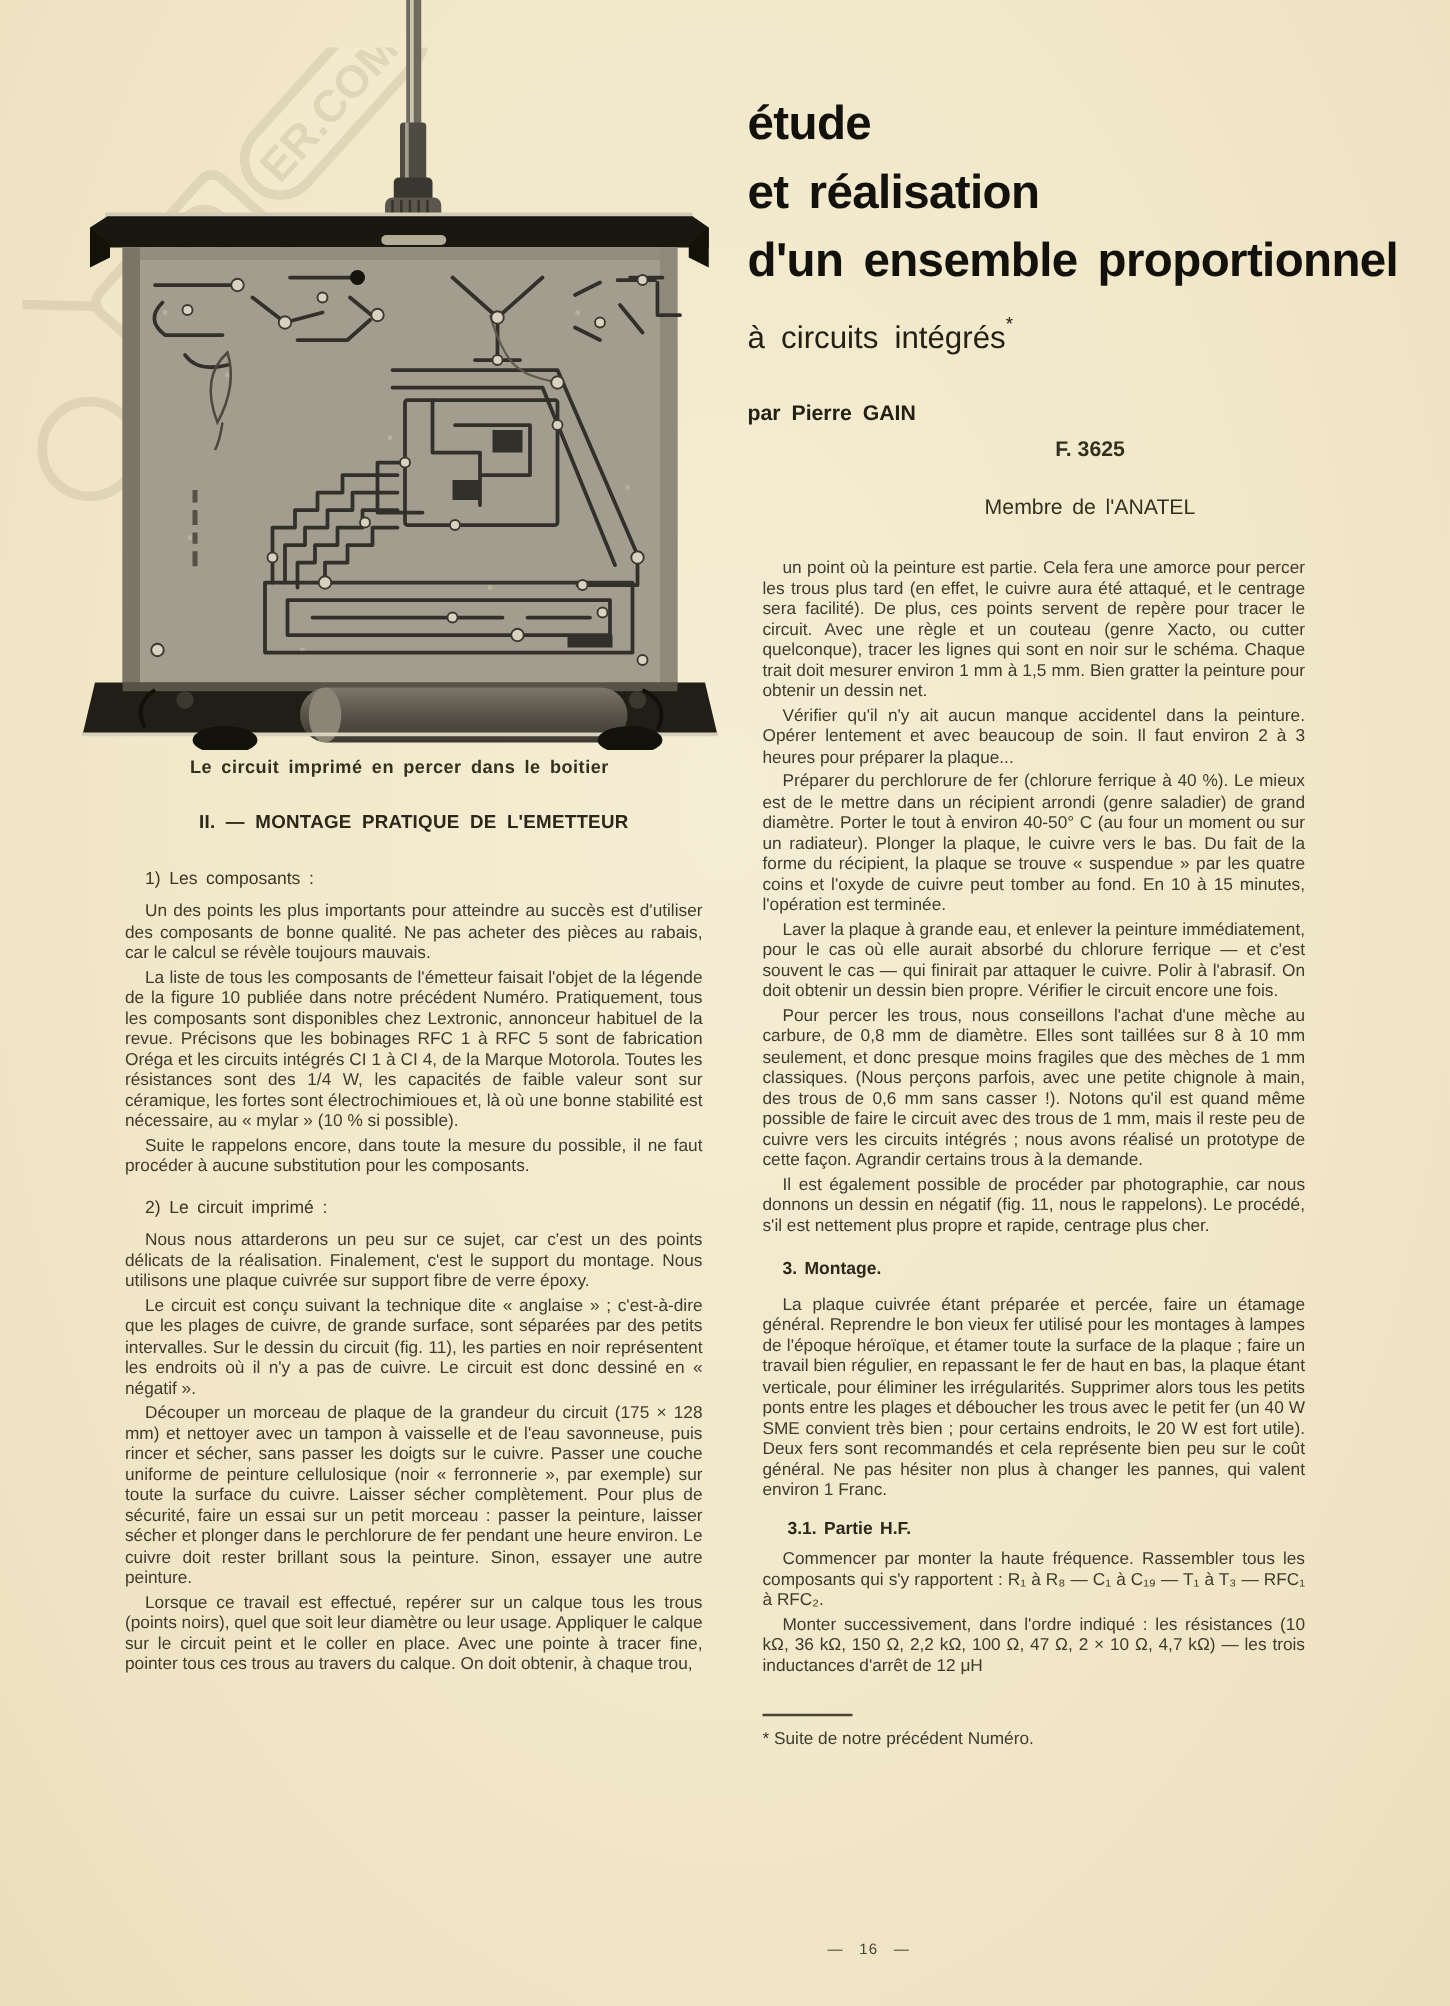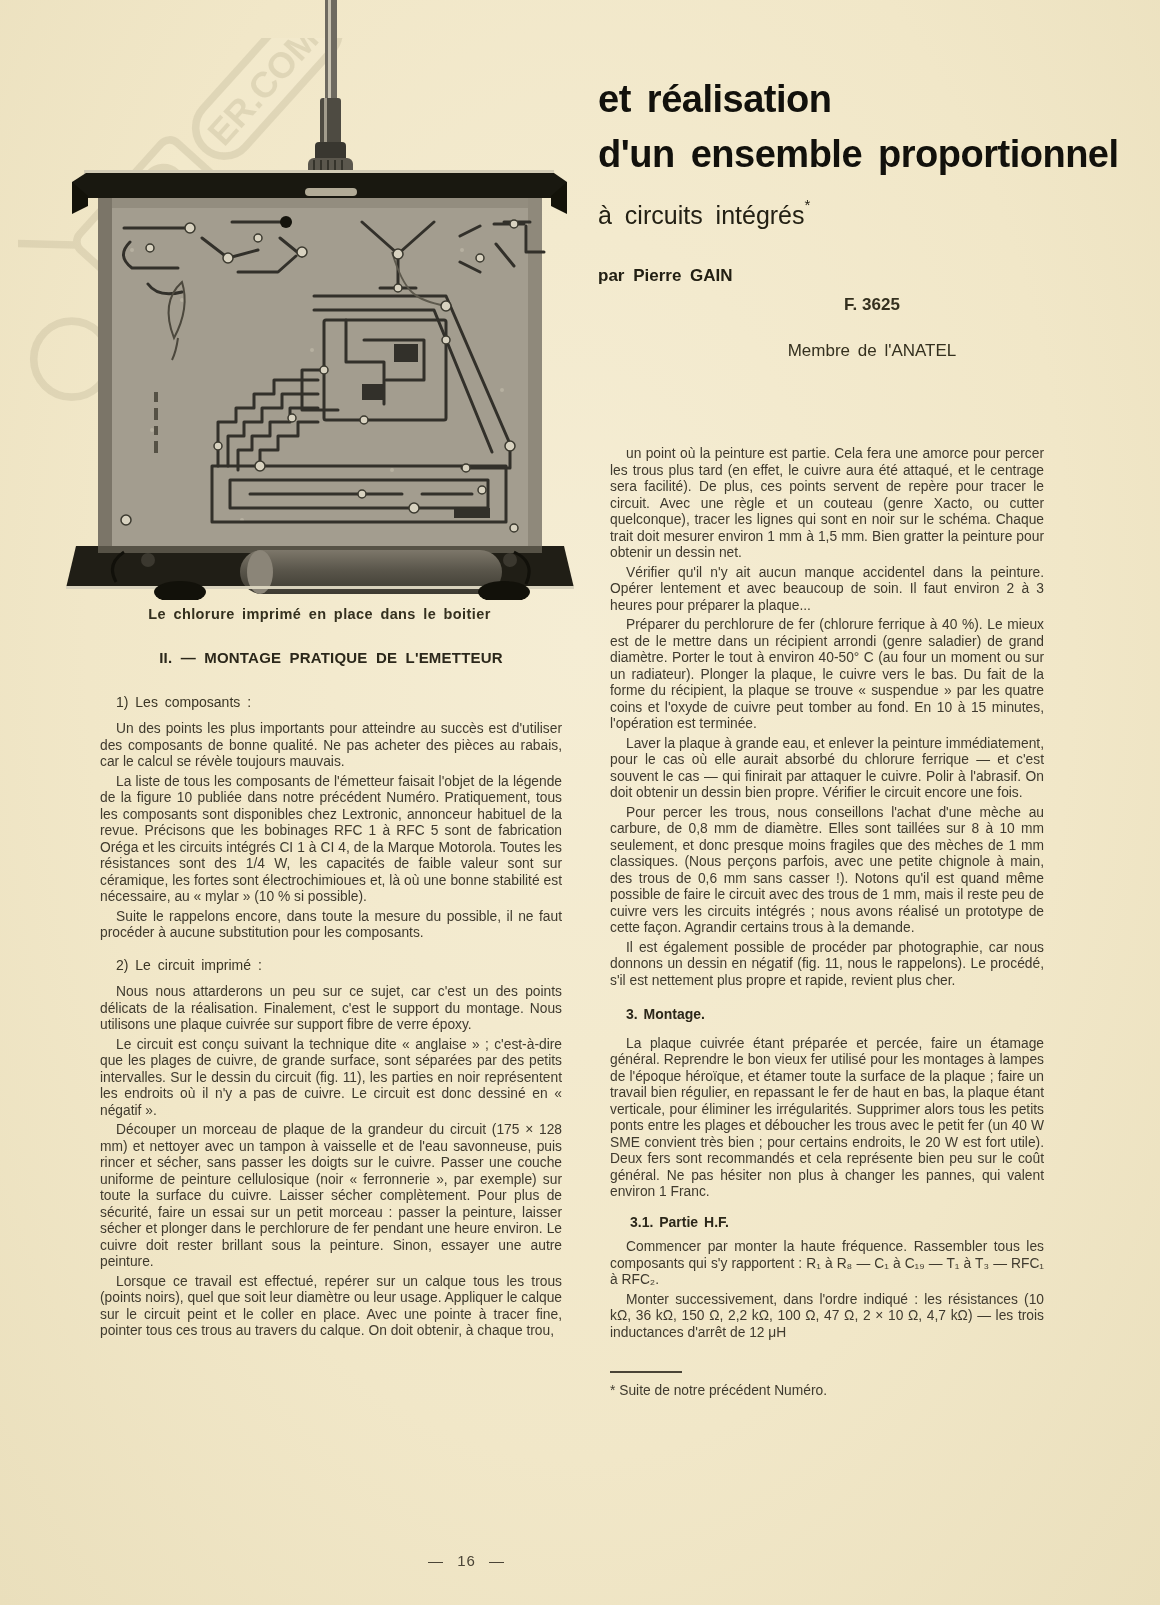--- a/index.html
+++ b/index.html
@@ -43,21 +43,21 @@
         text-indent:16px;word-spacing:2px;}
   h4.hfhead{font-size:14px;font-weight:bold;color:#2b271a;margin:13px 0 9px 0;
         text-indent:20px;word-spacing:2px;}
   
   .footnote{margin-top:30px;}
   .footnote .rule{width:72px;border-top:2px solid #4a4436;margin-bottom:10px;}
   .footnote p{text-indent:0;}
   
   .page-number{
     position:absolute;left:428px;top:1552px;width:300px;z-index:2;
-    text-align:left;font-size:15px;color:#4a4436;letter-spacing:1px;word-spacing:8px;
+    text-align:right;font-size:12px;color:#4a4436;letter-spacing:1px;word-spacing:8px;
   }
 </style>
 </head>
 <body>
 
 <div class="page">
 
   <svg class="watermark" viewBox="0 0 420 400">
     <g transform="rotate(-48 165 165)" stroke="#7b7253" stroke-width="8" fill="rgba(255,255,255,0.35)">
       <line x1="55" y1="122" x2="-15" y2="40"></line>
@@ -199,24 +199,25 @@
         <path d="M452,552 q22,10 12,32 M62,552 q-18,12 -8,30" stroke="#11100a" stroke-width="3" fill="none"></path>
         <circle cx="86" cy="560" r="7" fill="#3b382f"></circle>
         <circle cx="448" cy="560" r="7" fill="#3b382f"></circle>
         <rect x="4" y="586" width="508" height="3" fill="#d8d2bd"></rect>
         <ellipse cx="118" cy="592" rx="26" ry="11" fill="#12110a"></ellipse>
         <ellipse cx="442" cy="592" rx="26" ry="11" fill="#12110a"></ellipse>
       </g>
     </svg>
   </div>
 
-  <div class="caption">Le chlorure imprimé en place dans le boitier</div>
+  <div class="caption">Le circuit imprimé en percer dans le boitier</div>
 
   <div class="header">
     <div class="title">
+      <div>étude</div>
       <div>et réalisation</div>
       <div>d'un ensemble proportionnel</div>
     </div>
     <div class="subtitle"><span>à circuits intégrés</span><sup>*</sup></div>
     <div class="byline">par Pierre GAIN</div>
     <div class="callsign">F. 3625</div>
     <div class="membership">Membre de l'ANATEL</div>
   </div>
 
   <div class="col col-left">
@@ -231,21 +232,21 @@
     <p>Découper un morceau de plaque de la grandeur du circuit (175 × 128 mm) et nettoyer avec un tampon à vaisselle et de l'eau savonneuse, puis rincer et sécher, sans passer les doigts sur le cuivre. Passer une couche uniforme de peinture cellulosique (noir « ferronnerie », par exemple) sur toute la surface du cuivre. Laisser sécher complètement. Pour plus de sécurité, faire un essai sur un petit morceau : passer la peinture, laisser sécher et plonger dans le perchlorure de fer pendant une heure environ. Le cuivre doit rester brillant sous la peinture. Sinon, essayer une autre peinture.</p>
     <p>Lorsque ce travail est effectué, repérer sur un calque tous les trous (points noirs), quel que soit leur diamètre ou leur usage. Appliquer le calque sur le circuit peint et le coller en place. Avec une pointe à tracer fine, pointer tous ces trous au travers du calque. On doit obtenir, à chaque trou,</p>
   </div>
 
   <div class="col col-right">
     <p>un point où la peinture est partie. Cela fera une amorce pour percer les trous plus tard (en effet, le cuivre aura été attaqué, et le centrage sera facilité). De plus, ces points servent de repère pour tracer le circuit. Avec une règle et un couteau (genre Xacto, ou cutter quelconque), tracer les lignes qui sont en noir sur le schéma. Chaque trait doit mesurer environ 1 mm à 1,5 mm. Bien gratter la peinture pour obtenir un dessin net.</p>
     <p>Vérifier qu'il n'y ait aucun manque accidentel dans la peinture. Opérer lentement et avec beaucoup de soin. Il faut environ 2 à 3 heures pour préparer la plaque...</p>
     <p>Préparer du perchlorure de fer (chlorure ferrique à 40 %). Le mieux est de le mettre dans un récipient arrondi (genre saladier) de grand diamètre. Porter le tout à environ 40-50° C (au four un moment ou sur un radiateur). Plonger la plaque, le cuivre vers le bas. Du fait de la forme du récipient, la plaque se trouve « suspendue » par les quatre coins et l'oxyde de cuivre peut tomber au fond. En 10 à 15 minutes, l'opération est terminée.</p>
     <p>Laver la plaque à grande eau, et enlever la peinture immédiatement, pour le cas où elle aurait absorbé du chlorure ferrique — et c'est souvent le cas — qui finirait par attaquer le cuivre. Polir à l'abrasif. On doit obtenir un dessin bien propre. Vérifier le circuit encore une fois.</p>
     <p>Pour percer les trous, nous conseillons l'achat d'une mèche au carbure, de 0,8 mm de diamètre. Elles sont taillées sur 8 à 10 mm seulement, et donc presque moins fragiles que des mèches de 1 mm classiques. (Nous perçons parfois, avec une petite chignole à main, des trous de 0,6 mm sans casser !). Notons qu'il est quand même possible de faire le circuit avec des trous de 1 mm, mais il reste peu de cuivre vers les circuits intégrés ; nous avons réalisé un prototype de cette façon. Agrandir certains trous à la demande.</p>
-    <p>Il est également possible de procéder par photographie, car nous donnons un dessin en négatif (fig. 11, nous le rappelons). Le procédé, s'il est nettement plus propre et rapide, revient plus cher.</p>
+    <p>Il est également possible de procéder par photographie, car nous donnons un dessin en négatif (fig. 11, nous le rappelons). Le procédé, s'il est nettement plus propre et rapide, centrage plus cher.</p>
     <h3 class="boldhead">3. Montage.</h3>
     <p>La plaque cuivrée étant préparée et percée, faire un étamage général. Reprendre le bon vieux fer utilisé pour les montages à lampes de l'époque héroïque, et étamer toute la surface de la plaque ; faire un travail bien régulier, en repassant le fer de haut en bas, la plaque étant verticale, pour éliminer les irrégularités. Supprimer alors tous les petits ponts entre les plages et déboucher les trous avec le petit fer (un 40 W SME convient très bien ; pour certains endroits, le 20 W est fort utile). Deux fers sont recommandés et cela représente bien peu sur le coût général. Ne pas hésiter non plus à changer les pannes, qui valent environ 1 Franc.</p>
     <h4 class="hfhead">3.1. Partie H.F.</h4>
     <p>Commencer par monter la haute fréquence. Rassembler tous les composants qui s'y rapportent : R₁ à R₈ — C₁ à C₁₉ — T₁ à T₃ — RFC₁ à RFC₂.</p>
     <p>Monter successivement, dans l'ordre indiqué : les résistances (10 kΩ, 36 kΩ, 150 Ω, 2,2 kΩ, 100 Ω, 47 Ω, 2 × 10 Ω, 4,7 kΩ) — les trois inductances d'arrêt de 12 μH</p>
     <div class="footnote">
       <div class="rule"></div>
       <p>* Suite de notre précédent Numéro.</p>
     </div>
   </div>

